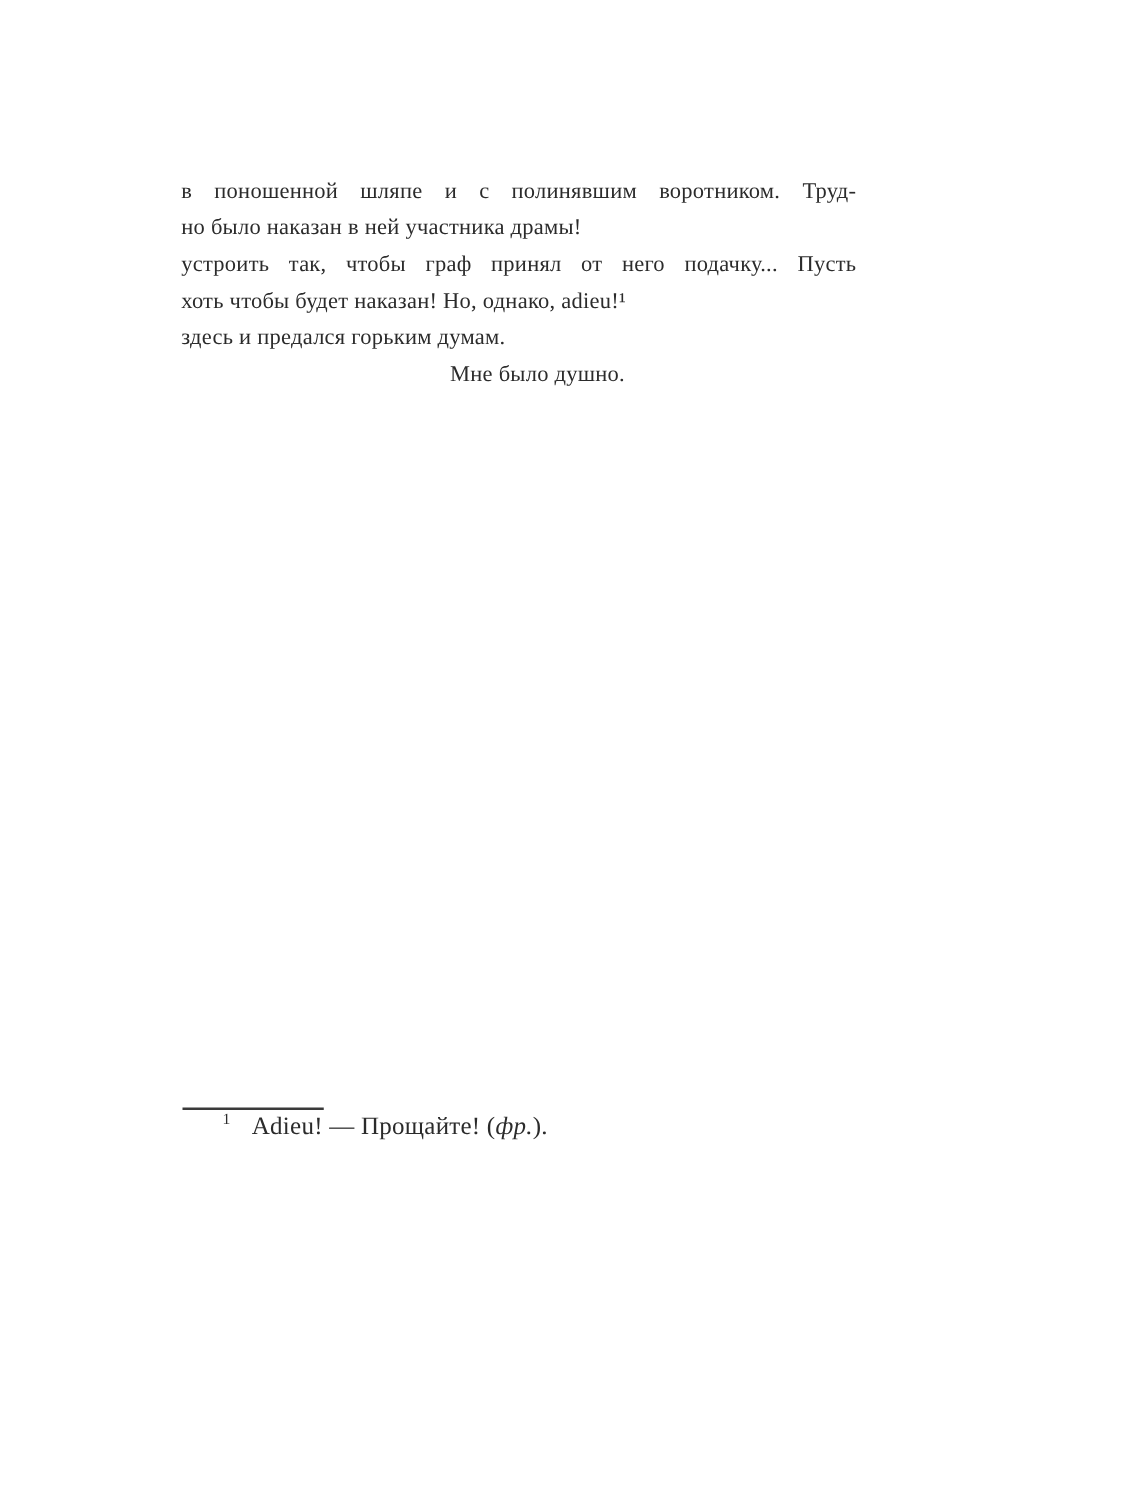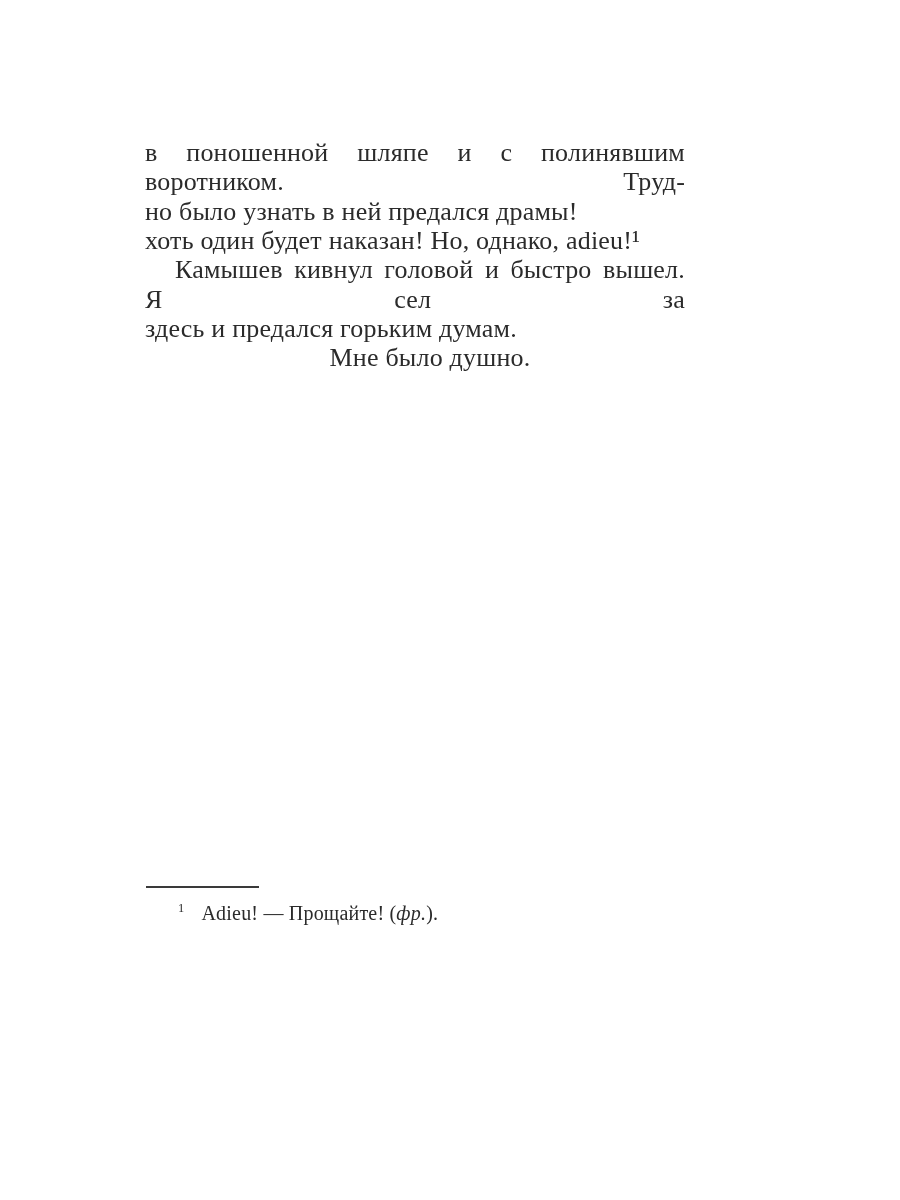--- a/index.html
+++ b/index.html
@@ -14,21 +14,21 @@
     background: #ffffff;
     overflow: hidden;
     font-family: "Liberation Serif", "DejaVu Serif", serif;
     color: #2b2b2b;
   }
   .body-text {
     position: absolute;
     left: 145px;
     top: 138px;
     width: 540px;
-    font-size: 26px;
+    font-size: 18px;
     line-height: 29.33px;
     letter-spacing: 0.2px;
   }
   .line {
     white-space: normal;
   }
   .line.indent {
     text-indent: 30px;
     text-align: center;
   }
@@ -42,21 +42,20 @@
     top: 886px;
     width: 540px;
   }
   .footnote-rule {
     width: 113px;
     height: 2px;
     background: #3a3a3a;
     margin-left: 1px;
   }
   .footnote-text {
-    margin-top: 12px;
     padding-left: 33px;
     font-size: 20px;
     line-height: 26px;
     letter-spacing: 0.2px;
   }
   .footnote-text sup {
     font-size: 12.5px;
     vertical-align: super;
     line-height: 0;
     margin-right: 17px;
@@ -65,23 +64,23 @@
     font-style: italic;
   }
 </style>
 </head>
 <body>
 
 <div class="page">
 
   <div class="body-text">
     <div class="line justify">в поношенной шляпе и с полинявшим воротником. Труд-</div>
-    <div class="line">но было узнать в ней предался драмы!</div>
-    <div class="line">хоть один будет наказан! Но, однако, adieu!¹</div>
-    <div class="line indent justify">Камышев кивнул головой и быстро вышел. Я сел за</div>
+    <div class="line">но было наказан в ней участника драмы!</div>
+    <div class="line justify">устроить так, чтобы граф принял от него подачку... Пусть</div>
+    <div class="line">хоть чтобы будет наказан! Но, однако, adieu!¹</div>
     <div class="line">здесь и предался горьким думам.</div>
     <div class="line indent">Мне было душно.</div>
   </div>
 
   <div class="footnote">
     <div class="footnote-rule"></div>
     <div class="footnote-text">
       <sup>1</sup><span>Adieu! — Прощайте! (</span><span class="lang">фр.</span><span>).</span>
     </div>
   </div>

